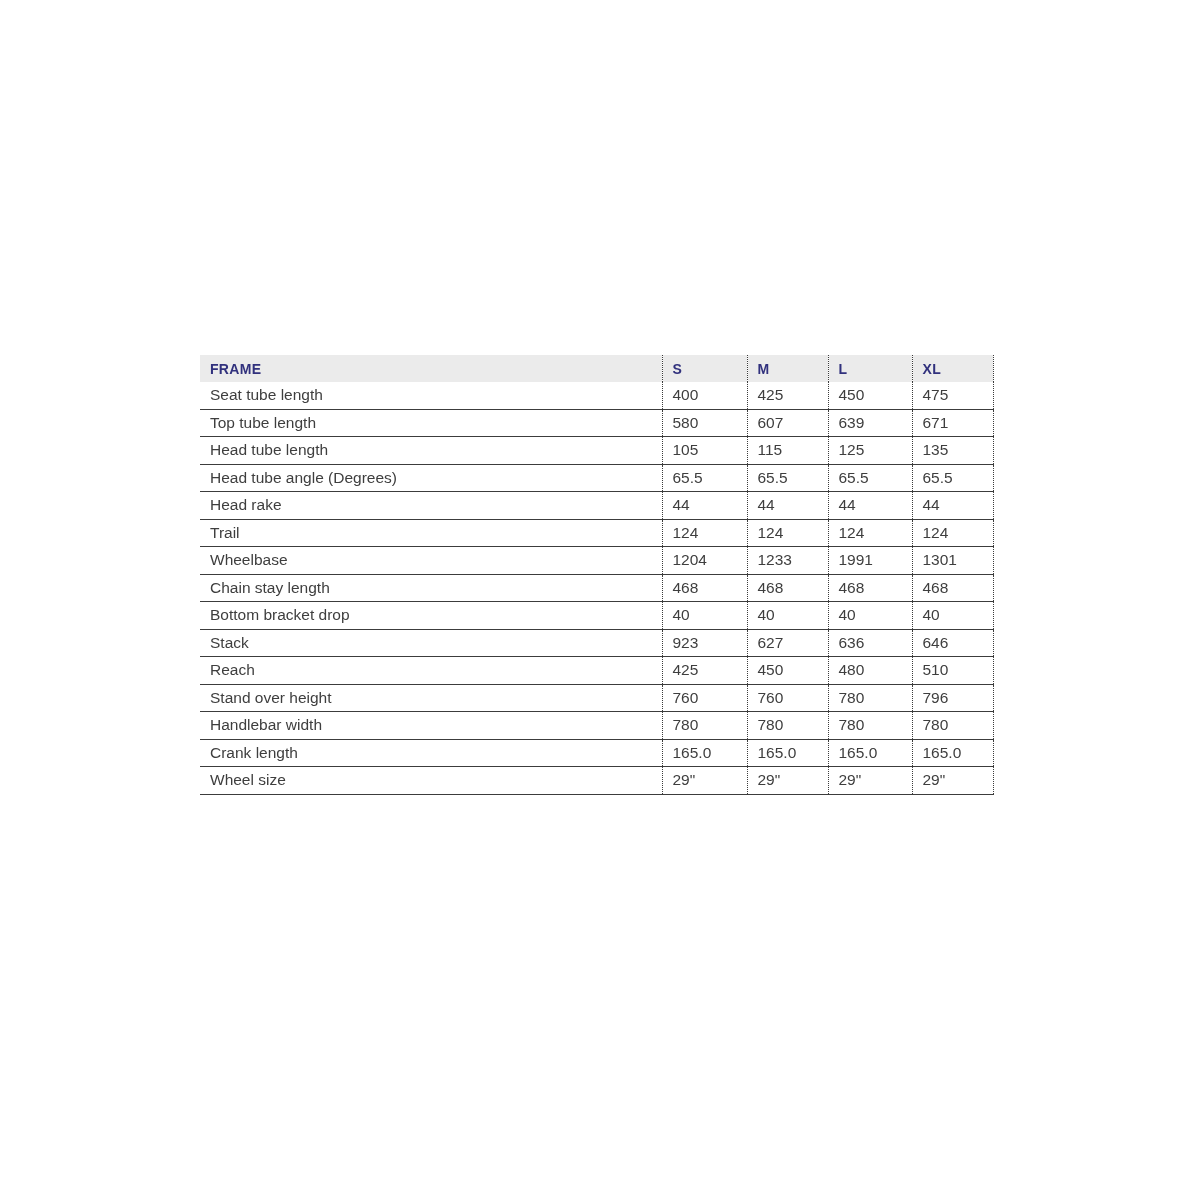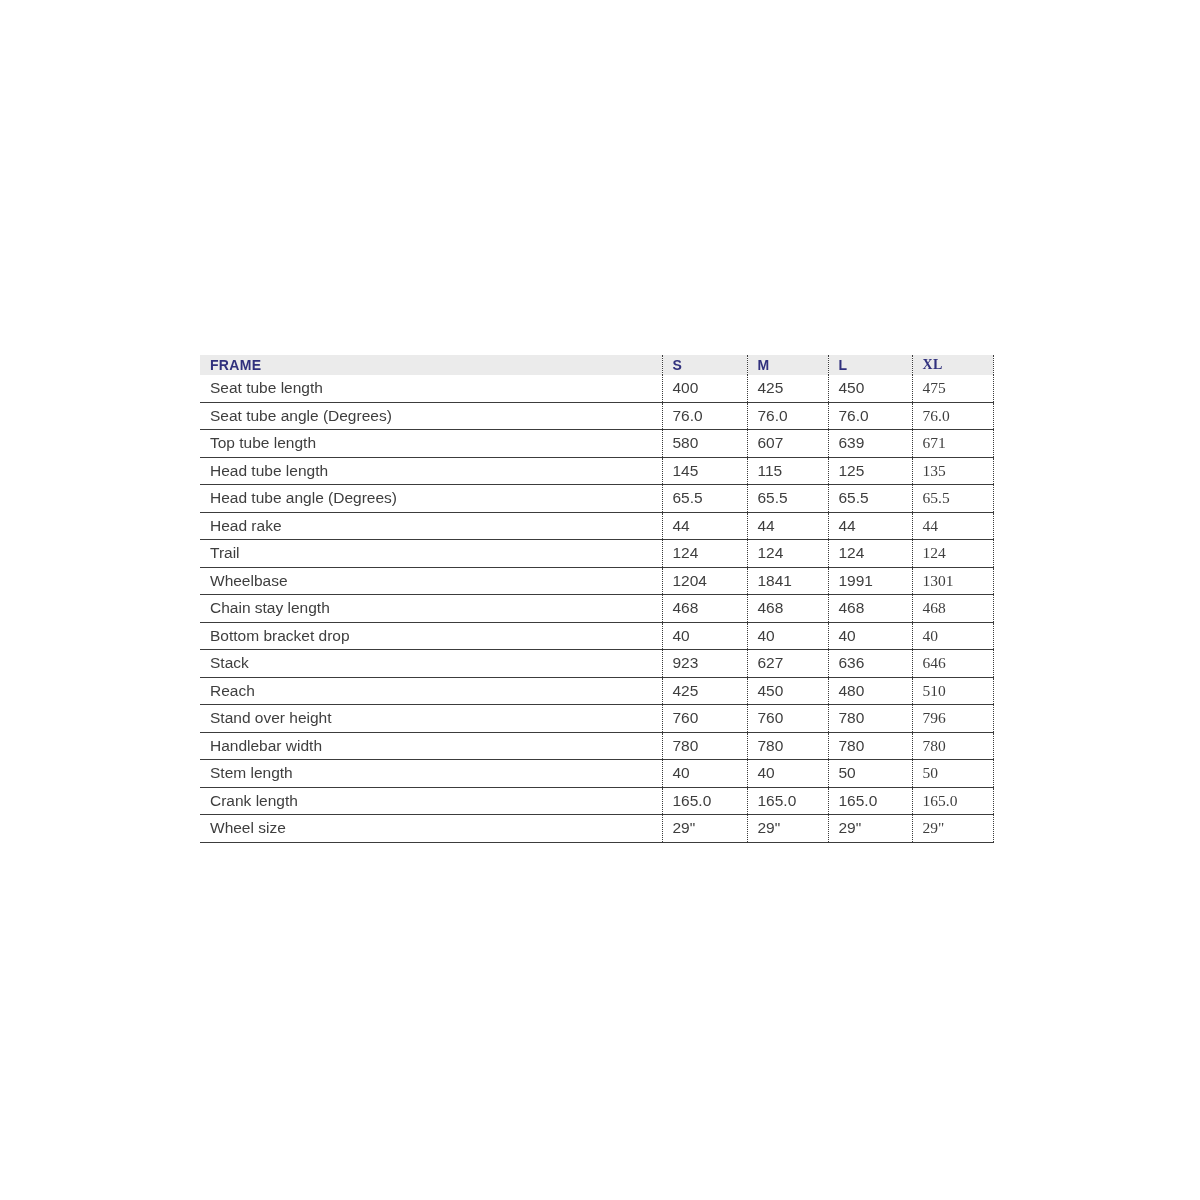--- a/index.html
+++ b/index.html
@@ -28,37 +28,36 @@
     vertical-align: middle;
     overflow: hidden;
     white-space: nowrap;
   }
   thead th {
     background: var(--header-bg, #ebebeb);
     color: var(--header-text, #31317d);
     font-size: 14px;
     font-weight: bold;
     letter-spacing: 0.3px;
-    height: 20px;
+    height: 27px;
     padding: 0 0 0 10px;
   }
   tbody td {
     color: var(--body-text, #3e3e3e);
     font-size: 15.5px;
     height: 26.5px;
     padding: 0 0 0 10px;
     border-bottom: 1px solid var(--row-line, #3c3c3c);
     background: #ffffff;
   }
   .val {
     border-left: 1px dotted var(--dot-line, #3c3c3c);
   }
   th.val:last-child, td.val:last-child {
     border-right: 1px dotted var(--dot-line, #3c3c3c);
-    font-family: Liberation Serif, serif;
   }
 </style>
 </head>
 <body>
 
 <div class="canvas">
   <table class="geo">
     <colgroup>
       <col style="width:462px">
       <col style="width:85px">
@@ -77,36 +76,29 @@
     </thead>
     <tbody>
         <tr>
           <td>Seat tube length</td>
           <td class="val">400</td>
           <td class="val">425</td>
           <td class="val">450</td>
           <td class="val">475</td>
         </tr>
         <tr>
-          <td>Seat tube angle (Degrees)</td>
-          <td class="val">76.0</td>
-          <td class="val">76.0</td>
-          <td class="val">76.0</td>
-          <td class="val">76.0</td>
-        </tr>
-        <tr>
           <td>Top tube length</td>
           <td class="val">580</td>
           <td class="val">607</td>
           <td class="val">639</td>
           <td class="val">671</td>
         </tr>
         <tr>
           <td>Head tube length</td>
-          <td class="val">145</td>
+          <td class="val">105</td>
           <td class="val">115</td>
           <td class="val">125</td>
           <td class="val">135</td>
         </tr>
         <tr>
           <td>Head tube angle (Degrees)</td>
           <td class="val">65.5</td>
           <td class="val">65.5</td>
           <td class="val">65.5</td>
           <td class="val">65.5</td>
@@ -121,21 +113,21 @@
         <tr>
           <td>Trail</td>
           <td class="val">124</td>
           <td class="val">124</td>
           <td class="val">124</td>
           <td class="val">124</td>
         </tr>
         <tr>
           <td>Wheelbase</td>
           <td class="val">1204</td>
-          <td class="val">1841</td>
+          <td class="val">1233</td>
           <td class="val">1991</td>
           <td class="val">1301</td>
         </tr>
         <tr>
           <td>Chain stay length</td>
           <td class="val">468</td>
           <td class="val">468</td>
           <td class="val">468</td>
           <td class="val">468</td>
         </tr>
@@ -168,27 +160,20 @@
           <td class="val">796</td>
         </tr>
         <tr>
           <td>Handlebar width</td>
           <td class="val">780</td>
           <td class="val">780</td>
           <td class="val">780</td>
           <td class="val">780</td>
         </tr>
         <tr>
-          <td>Stem length</td>
-          <td class="val">40</td>
-          <td class="val">40</td>
-          <td class="val">50</td>
-          <td class="val">50</td>
-        </tr>
-        <tr>
           <td>Crank length</td>
           <td class="val">165.0</td>
           <td class="val">165.0</td>
           <td class="val">165.0</td>
           <td class="val">165.0</td>
         </tr>
         <tr>
           <td>Wheel size</td>
           <td class="val">29"</td>
           <td class="val">29"</td>

